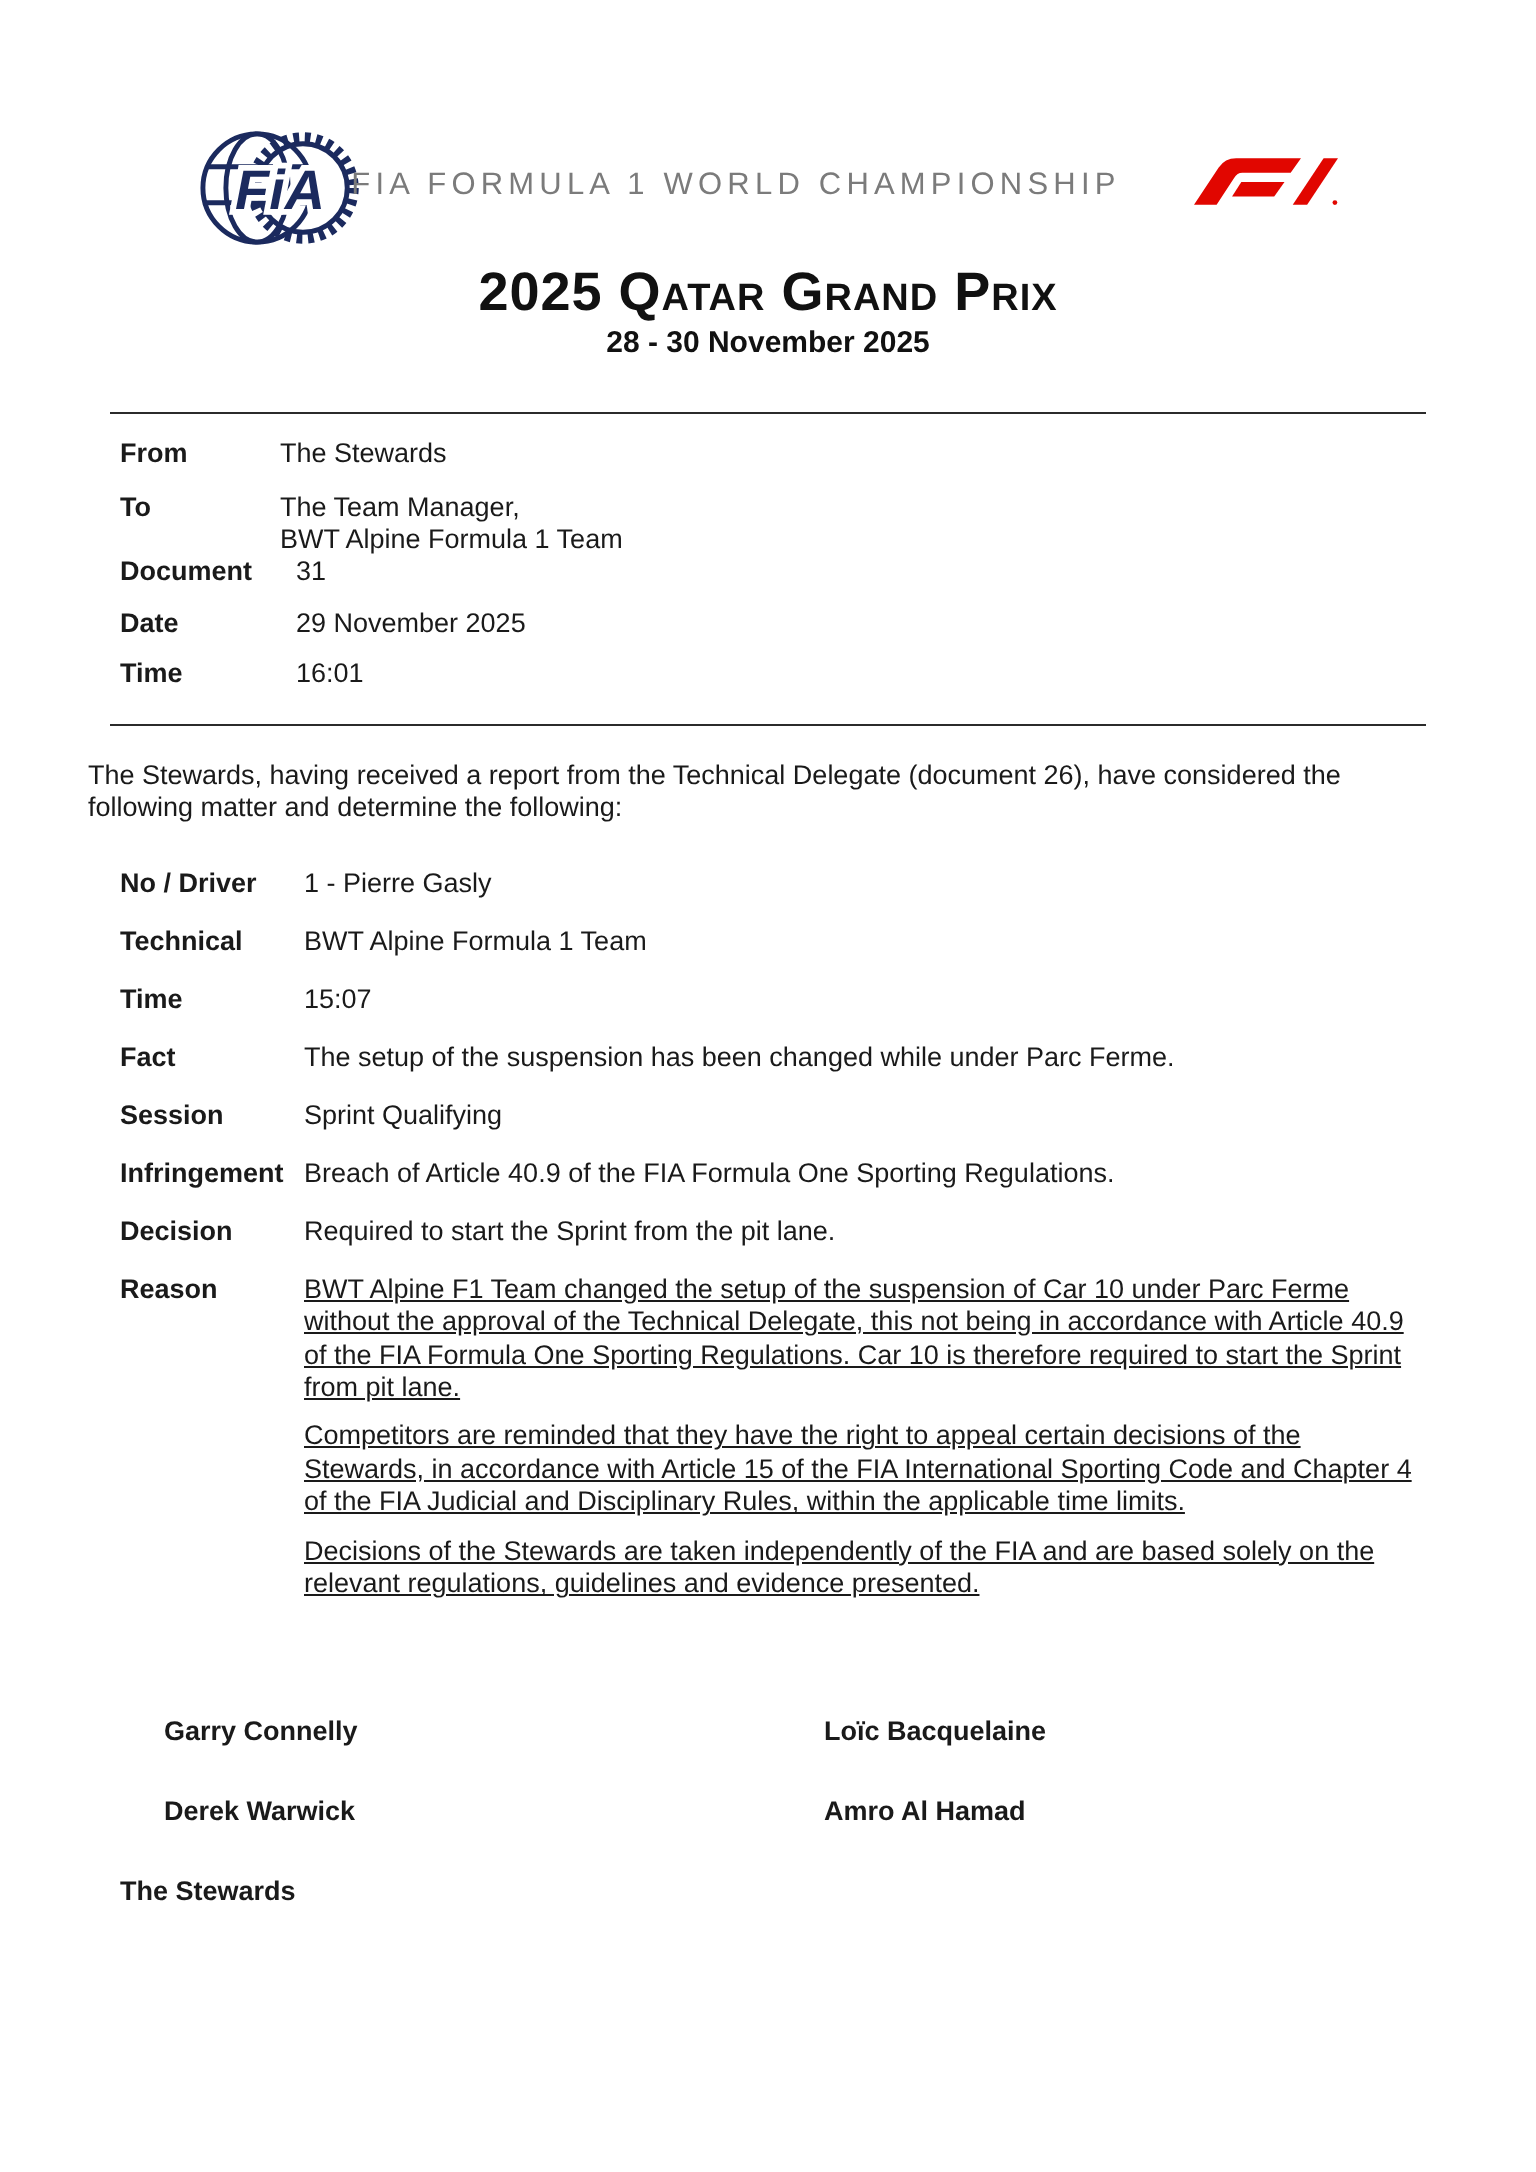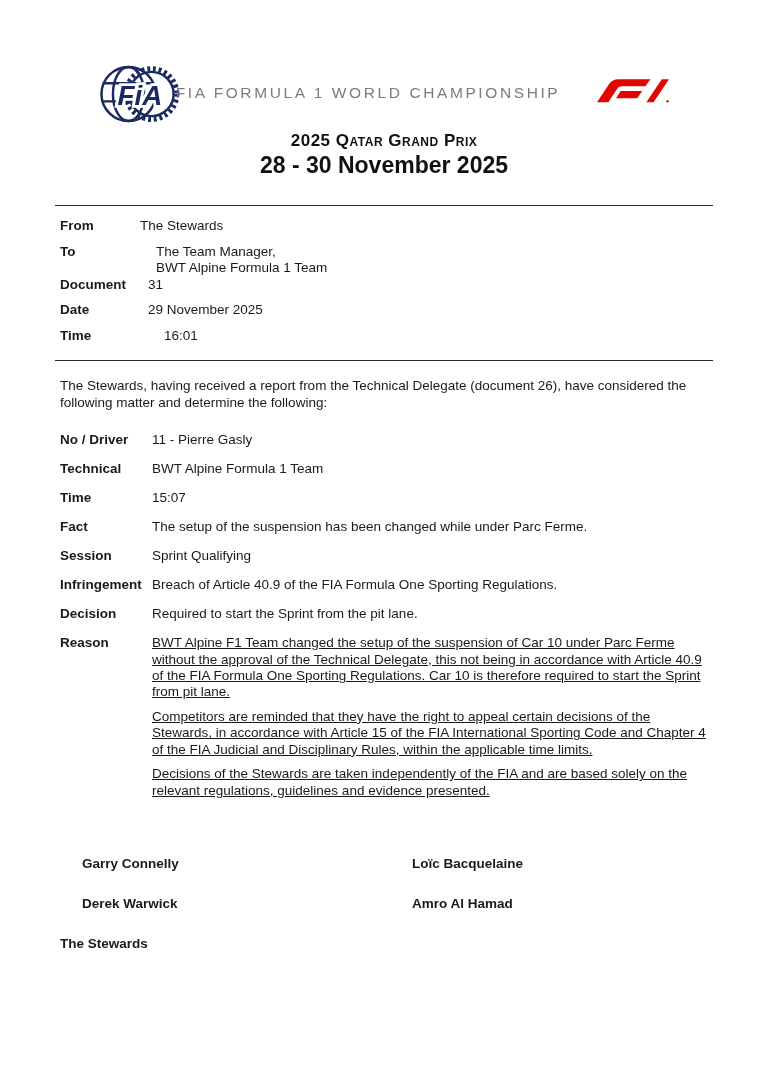--- a/index.html
+++ b/index.html
@@ -20,55 +20,55 @@
     text-align: center;
     font-size: 15.5px;
     letter-spacing: 2.6px;
     color: #7b7b7b;
     font-weight: 400;
   }
   .f1-logo { position: absolute; left: 597px; top: 78px; }
   
   .title-block { text-align: center; }
   .event-title {
-    font-size: 17px;
+    font-size: 27px;
     font-weight: bold;
     font-variant: small-caps;
     letter-spacing: 0.5px;
     line-height: 1.15;
     color: #111;
   }
   .event-dates {
-    font-size: 23px;
+    font-size: 15px;
     font-weight: bold;
     margin-top: 1px;
     color: #111;
   }
   
   .meta {
     margin: 26px 55px 0 55px;
     border-top: 1.5px solid #2b2b2b;
     border-bottom: 1.5px solid #2b2b2b;
     padding: 12px 0 16px 5px;
     display: flex;
     font-size: 13.5px;
     line-height: 1.22;
     flex-direction: column;
   }
   .meta-left { width: 437px; }
   .meta-right { flex: 1; }
   .meta-row { display: flex; margin-bottom: 10px; }
   .meta-right .meta-row { margin-bottom: 9px; }
-  .meta-row:last-child { margin-bottom: 0; gap: 16px; }
+  .meta-row:last-child { margin-bottom: 0; }
   .meta-label { font-weight: bold; width: 80px; flex: 0 0 80px; }
   .meta-right .meta-label { width: 88px; flex: 0 0 88px; }
   .meta-value { flex: 1; }
   
   .intro {
-    margin: 17px 58px 0 60px;
+    margin: 17px 58px 0 44px;
     font-size: 13.5px;
     line-height: 1.22;
   }
   .fields { margin: 21px 58px 0 60px; }
   .field-row { display: flex; margin-bottom: 12.5px; font-size: 13.5px; line-height: 1.22; }
   .field-label { font-weight: bold; flex: 0 0 92px; width: 92px; }
   .field-value { flex: 1; }
   .field-value p { margin: 0 0 8px 0; text-decoration: underline; }
   .field-value p:last-child { margin-bottom: 0; }
   
@@ -143,21 +143,21 @@
         <div class="meta-value">16:01</div>
       </div>
     </div>
   </div>
 
   <p class="intro">The Stewards, having received a report from the Technical Delegate (document 26), have considered the following matter and determine the following:</p>
 
   <div class="fields">
     <div class="field-row">
       <div class="field-label">No / Driver</div>
-      <div class="field-value">11 - Pierre Gasly</div>
+      <div class="field-value">1 - Pierre Gasly</div>
     </div>
     <div class="field-row">
       <div class="field-label">Technical</div>
       <div class="field-value">BWT Alpine Formula 1 Team</div>
     </div>
     <div class="field-row">
       <div class="field-label">Time</div>
       <div class="field-value">15:07</div>
     </div>
     <div class="field-row">

